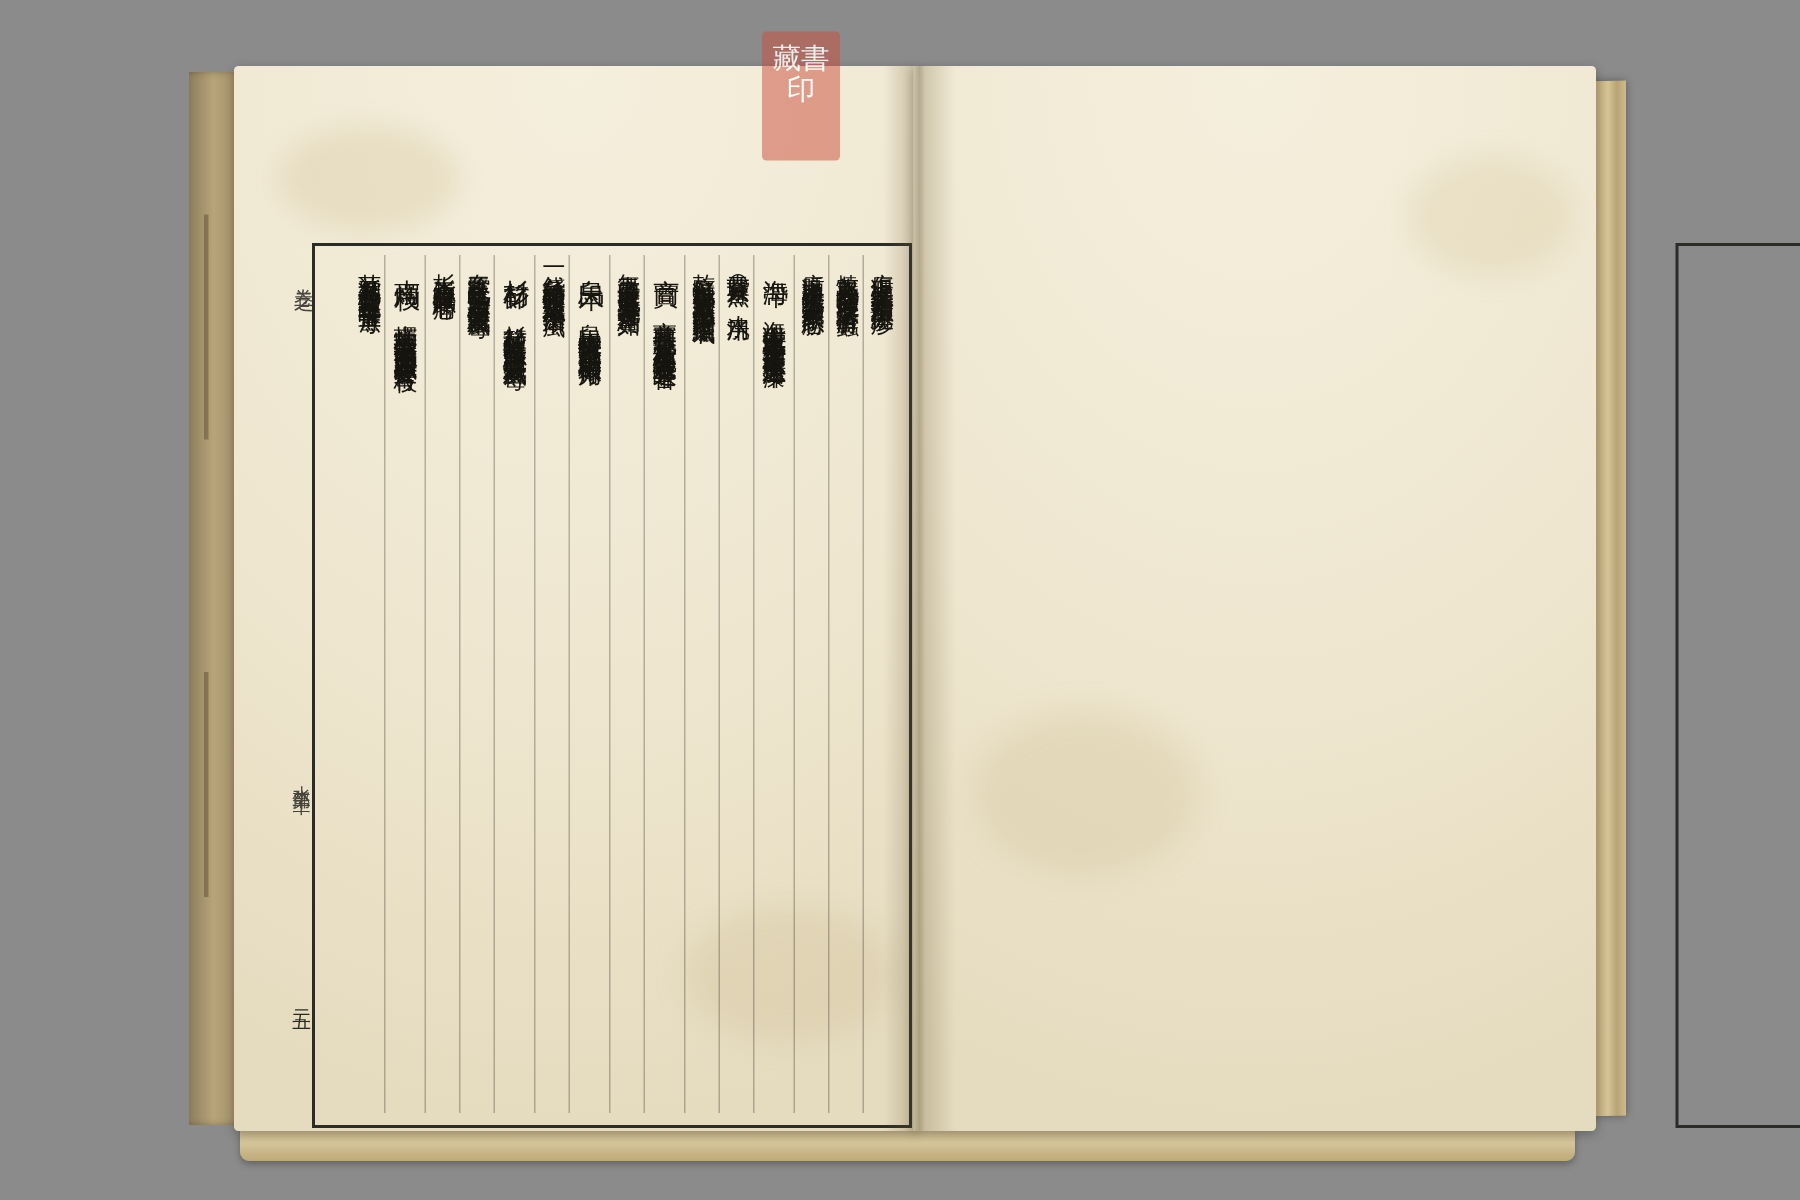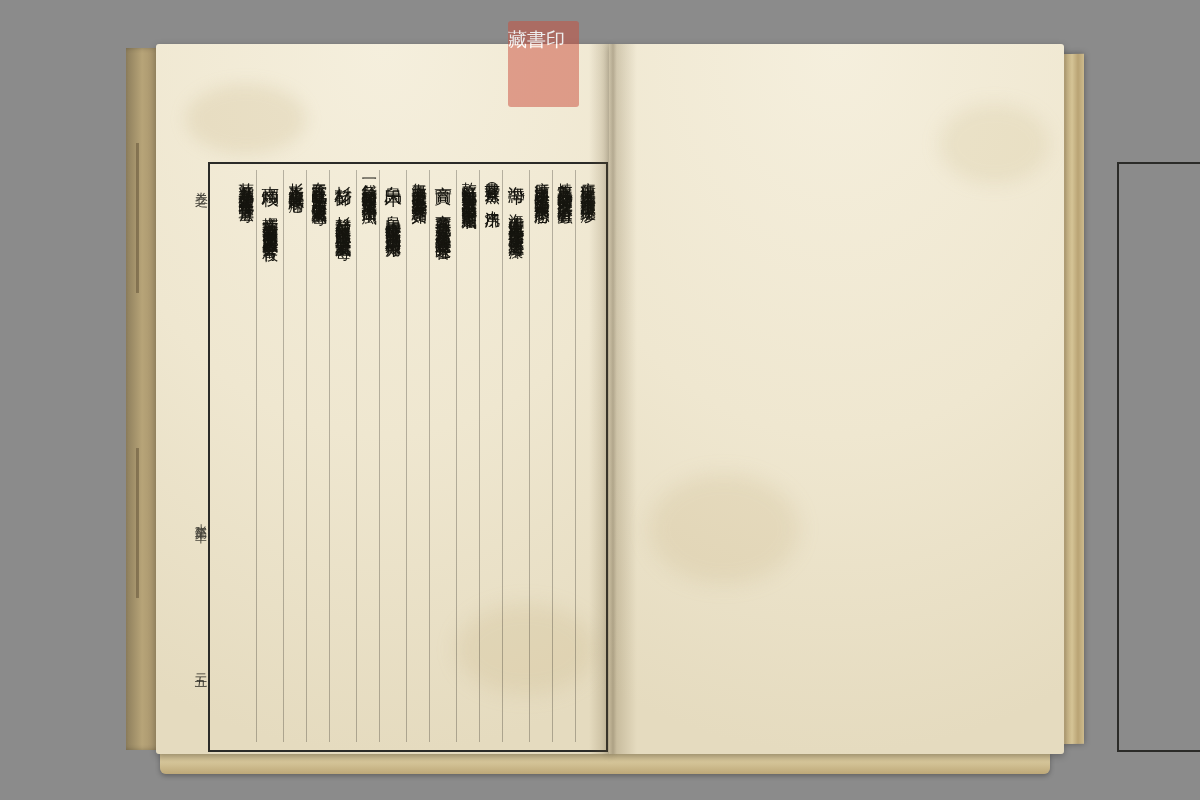--- a/index.html
+++ b/index.html
@@ -95,28 +95,29 @@
     position: absolute;
     border-radius: 50%;
     pointer-events: none;
   }
 
   
   .seal {
     position: absolute;
     left: 382px;
     top: -9px;
-    width: 71px;
+    width: 52px;
     height: 86px;
     background: rgba(201,78,62,.60);
     border-radius: 3px;
     color: #fff;
     font-family: "DejaVu Serif", serif;
     font-size: 19px;
     line-height: 21px;
+    text-align: center;
     letter-spacing: 0;
     padding-top: 8px;
     box-sizing: border-box;
     opacity: .85;
     filter: blur(.3px);
   }
 
   
   .frame {
     position: absolute;

